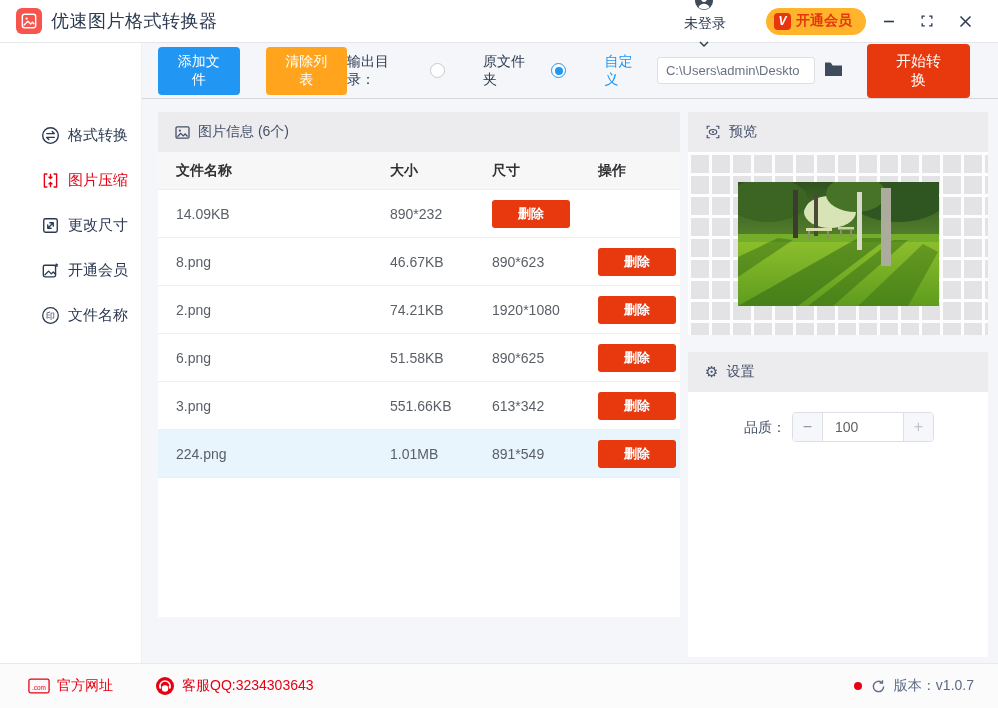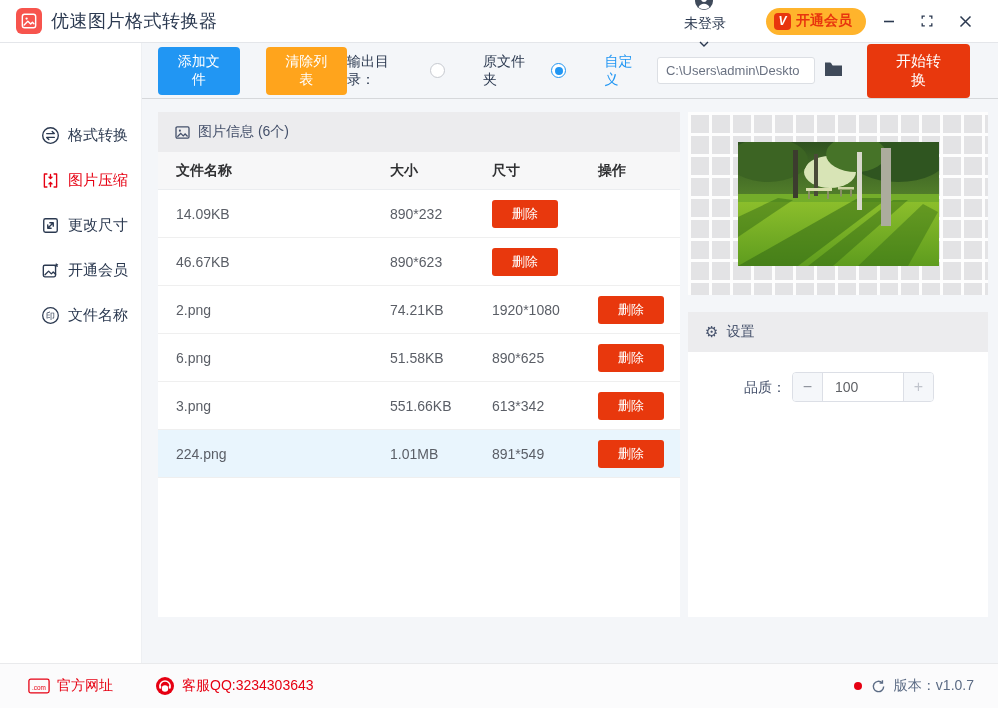--- a/index.html
+++ b/index.html
@@ -94,21 +94,21 @@
   .table-body { background:#fff; height:465px; flex:0 0 auto; }
   .t-cols, .t-row {
     display:grid; grid-template-columns:214px 102px 106px auto;
     align-items:center; padding-left:18px;
   }
   .t-cols { height:38px; background:#f7f7f8; border-bottom:1px solid #ebedf0; font-size:14px; color:#303133; font-weight:bold; }
   .t-row { height:48px; border-bottom:1px solid #efefef; font-size:14px; color:#5a5e66; background:#fff; }
   .t-row.selected { background:#e9f5fd; }
   .del-btn {
     background:#e8380d; color:#fff; border:none; border-radius:3px;
-    font-size:13px; padding:5px 20px; cursor:pointer; font-family:inherit;
+    font-size:13px; padding:5px 26px; cursor:pointer; font-family:inherit;font-weight:bold;
   }
 
   .right-panel { margin-left:8px; width:300px; flex:0 0 auto; display:flex; flex-direction:column; }
   .checker {
     height:183px; flex:0 0 auto;
     background:
       linear-gradient(90deg,#fdfdfd 3px,transparent 3px) 0 0/21px 21px,
       linear-gradient(#fdfdfd 3px,transparent 3px) 0 0/21px 21px,
       #e3e3e5;
     display:flex; align-items:center; justify-content:center;
@@ -301,20 +301,21 @@
               <div>操作</div>
             </div>
             <div id="rows">
   <div class="t-row">
     <div>14.09KB</div>
     <div>890*232</div>
     <div><button class="del-btn">删除</button></div>
   </div>
 
   <div class="t-row">
+    <div>8.png</div>
     <div>46.67KB</div>
     <div>890*623</div>
     <div><button class="del-btn">删除</button></div>
   </div>
 
   <div class="t-row">
     <div>2.png</div>
     <div>74.21KB</div>
     <div>1920*1080</div>
     <div><button class="del-btn">删除</button></div>
@@ -338,20 +339,30 @@
     <div>224.png</div>
     <div>1.01MB</div>
     <div>891*549</div>
     <div><button class="del-btn">删除</button></div>
   </div>
 </div>
           </div>
         </div>
 
         <div class="right-panel">
+          <div class="panel-head">
+            <span class="ph-icon">
+              <svg width="16" height="16" viewBox="0 0 18 18" fill="none" stroke="#44506a" stroke-width="1.3">
+                <path d="M2.5 5.5v-3h3M12.5 2.5h3v3M15.5 12.5v3h-3M5.5 15.5h-3v-3"></path>
+                <ellipse cx="9" cy="9" rx="4.2" ry="2.8"></ellipse>
+                <circle cx="9" cy="9" r="1.1" fill="#44506a" stroke="none"></circle>
+              </svg>
+            </span>
+            <span>预览</span>
+          </div>
           <div class="checker">
             <svg class="preview-img" viewBox="0 0 201 124" preserveAspectRatio="none">
               <defs>
                 <linearGradient id="grass" x1="0" y1="0" x2="0" y2="1">
                   <stop offset="0" stop-color="#a9cf3a"></stop>
                   <stop offset="0.5" stop-color="#8abd2b"></stop>
                   <stop offset="1" stop-color="#5e9c1e"></stop>
                 </linearGradient>
                 <linearGradient id="canopy" x1="0" y1="0" x2="0" y2="1">
                   <stop offset="0" stop-color="#2f5220"></stop>

